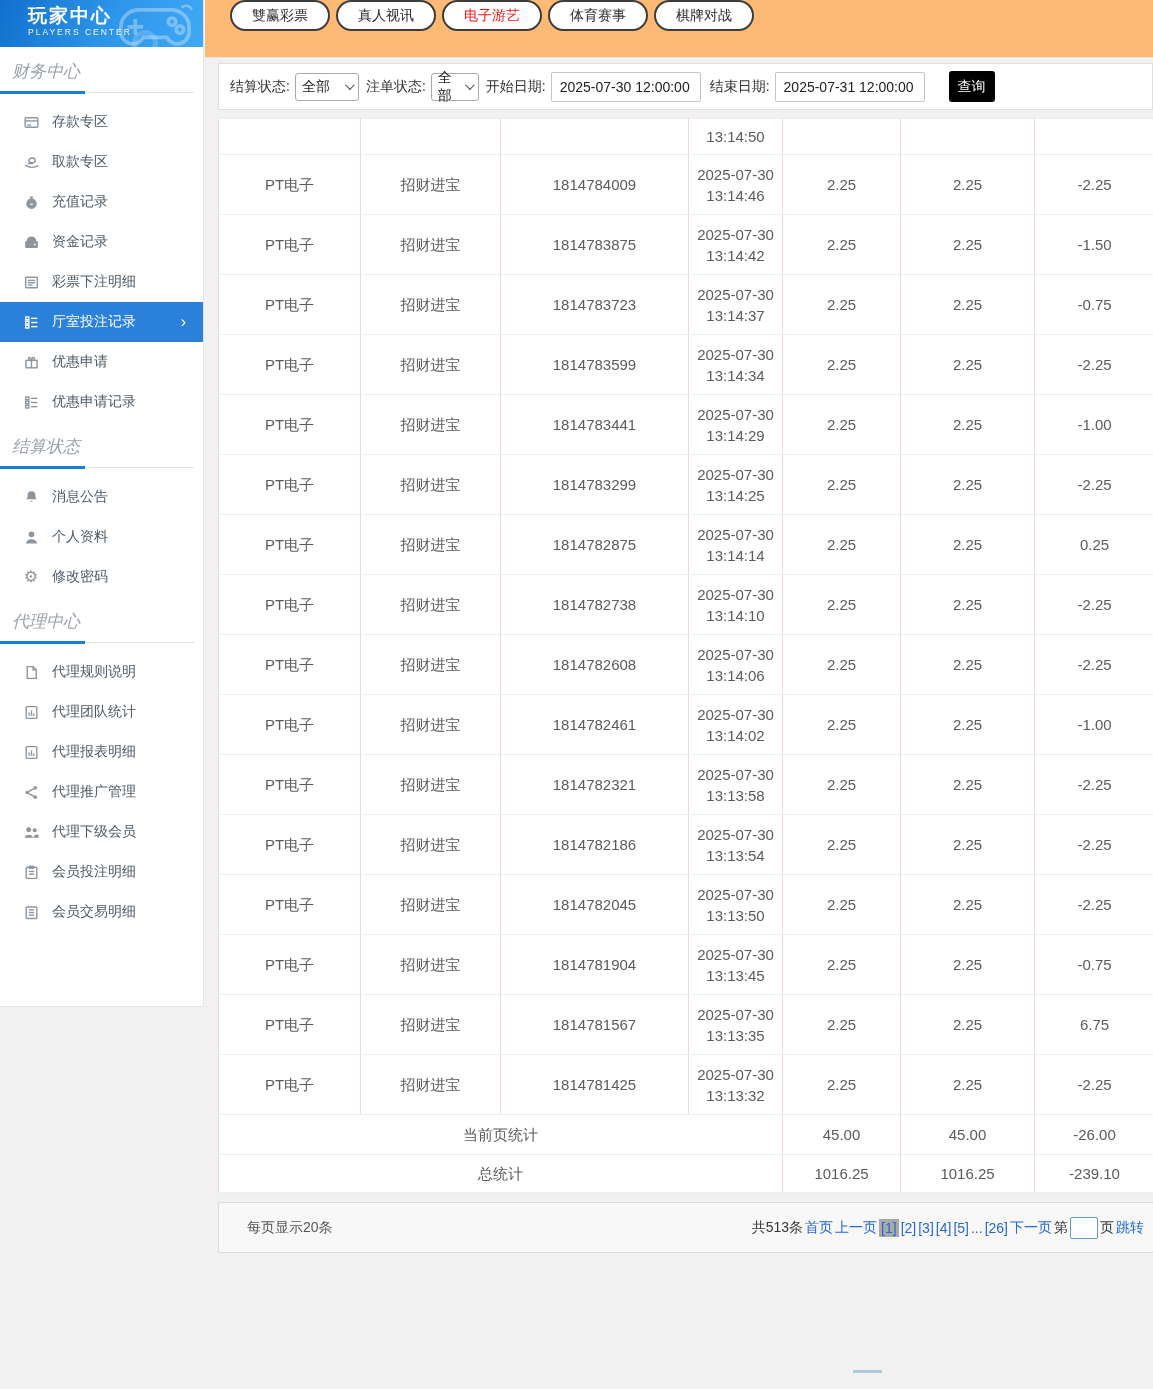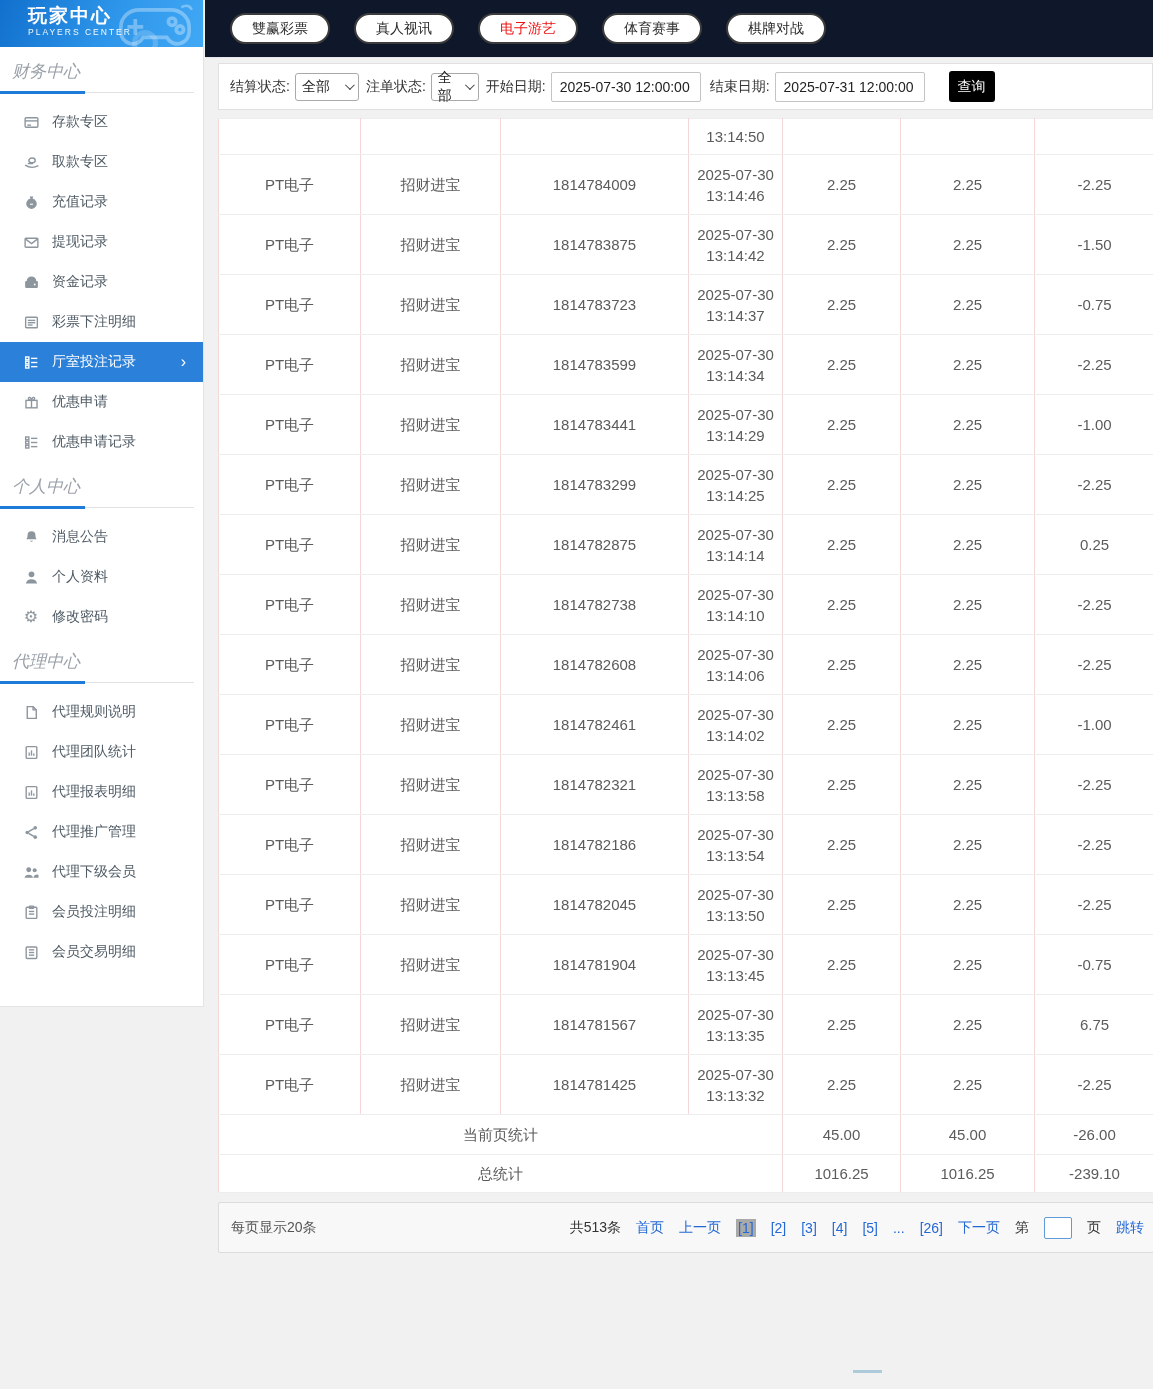--- a/index.html
+++ b/index.html
@@ -47,22 +47,22 @@
   .nav-item .icon{width:18px;height:18px;margin-right:12px;color:#8d959d;display:inline-flex;align-items:center;justify-content:center;flex:none;}
   .nav-item .icon svg{width:17px;height:17px;}
   .icon-text{font-size:16px;line-height:1;}
   .nav-item.active{background:var(--accent-blue);color:#fff;}
   .nav-item.active .icon{color:#fff;}
   .nav-item .chev{position:absolute;right:17px;font-size:16px;line-height:1;color:#fff;}
 
   
   .main{position:absolute;left:205px;top:0;width:948px;}
   .tabbar{
-    height:58px;background:#0f172a;border-bottom:1px solid #e6e6e8;
-    display:flex;align-items:center;padding-left:25px;gap:24px;
+    height:58px;background:#fdba74;border-bottom:1px solid #e6e6e8;
+    display:flex;align-items:flex-start;padding-left:25px;gap:6px;
   }
   .tab{
     height:31px;padding:0 20px;border:2px solid #3c3c3c;border-radius:17px;
     display:flex;align-items:center;font-size:14px;color:#2b2b2b;background:#fff;cursor:pointer;white-space:nowrap;
   }
   .tab.active{color:var(--tab-active-red);}
 
   .content{padding:5px 0 0 13px;}
   .filterbox{
     height:47px;border:1px solid #e0e0e2;background:#fff;
@@ -103,23 +103,23 @@
     overflow:hidden;
   }
   tr.partial td{height:36px;}
   tr.data td{height:60px;}
   tr.sum td{height:40px;font-size:15px;}
   tr.sum2 td{height:38px;}
 
   .pagebar{
     margin-top:9px;width:936px;height:51px;border:1px solid #dcdcde;background:#f8f8f9;
     border-radius:2px;display:flex;align-items:center;justify-content:space-between;
-    padding:0 9px 0 12px;font-size:14px;color:#555;
-  }
-  .pager{display:flex;align-items:center;gap:15px;color:#333;white-space:nowrap;}
+    padding:0 9px 0 28px;font-size:14px;color:#555;
+  }
+  .pager{display:flex;align-items:center;gap:2px;color:#333;white-space:nowrap;}
   .pager a{color:var(--link-blue);text-decoration:none;cursor:pointer;}
   .pager .pg.cur{background:#a9a9a9;padding:1px 2px;}
   .jump-input{
     width:28px;height:22px;border:1px solid #5e9bd8;border-radius:2px;background:#fff;
     font-size:13px;text-align:center;font-family:inherit;
   }
   .mini-divider{position:absolute;left:853px;top:1370px;width:29px;height:3px;background:#aecbdc;}
 </style>
 </head>
 <body>
@@ -172,29 +172,20 @@
               <span class="icon">
                 <svg viewBox="0 0 16 16" fill="currentColor" stroke="none">
                   <path d="M6.2 2.3 h3.6 l-0.9 2 a4.9 4.9 0 1 1 -1.8 0 z"></path>
                   <line x1="6.5" y1="9.6" x2="9.5" y2="9.6" stroke="#fff" stroke-width="1"></line>
                 </svg>
               </span>
               <span class="nav-label">充值记录</span>
             </div>
             <div class="nav-item">
               <span class="icon">
-                <svg viewBox="0 0 16 16" fill="none" stroke="currentColor" stroke-width="1.3">
-                  <rect x="2" y="4" width="12" height="8.5" rx="0.8"></rect>
-                  <path d="M2.5 4.8 L8 9 L13.5 4.8"></path>
-                </svg>
-              </span>
-              <span class="nav-label">提现记录</span>
-            </div>
-            <div class="nav-item">
-              <span class="icon">
                 <svg viewBox="0 0 16 16" fill="currentColor" stroke="none">
                   <path d="M3.5 6.8 a4.5 4.5 0 0 1 9 0z"></path>
                   <rect x="2" y="6.6" width="12" height="6.6" rx="1.2"></rect>
                   <circle cx="11" cy="9.9" r="0.9" fill="#fff"></circle>
                 </svg>
               </span>
               <span class="nav-label">资金记录</span>
             </div>
             <div class="nav-item">
               <span class="icon">
@@ -240,21 +231,21 @@
                   <line x1="7.5" y1="8" x2="13.5" y2="8"></line>
                   <rect x="2.5" y="10.6" width="3" height="2.6"></rect>
                   <line x1="7.5" y1="11.9" x2="13.5" y2="11.9"></line>
                 </svg>
               </span>
               <span class="nav-label">优惠申请记录</span>
             </div>
           </div>
         </div>
         <div class="section">
-          <div class="sec-title">个人中心</div>
+          <div class="sec-title">结算状态</div>
           <div class="sec-line">
             <i></i>
           </div>
           <div class="nav-wrap">
             <div class="nav-item">
               <span class="icon">
                 <svg viewBox="0 0 16 16" fill="currentColor" stroke="none">
                   <path d="M8 2.2 a3.7 3.7 0 0 1 3.7 3.7 c0 2.9 1.2 3.7 1.2 3.7 H3.1 c0 0 1.2 -0.8 1.2 -3.7 A3.7 3.7 0 0 1 8 2.2z"></path>
                   <path d="M6.6 11 a1.5 1.5 0 0 0 2.8 0z"></path>
                 </svg>

